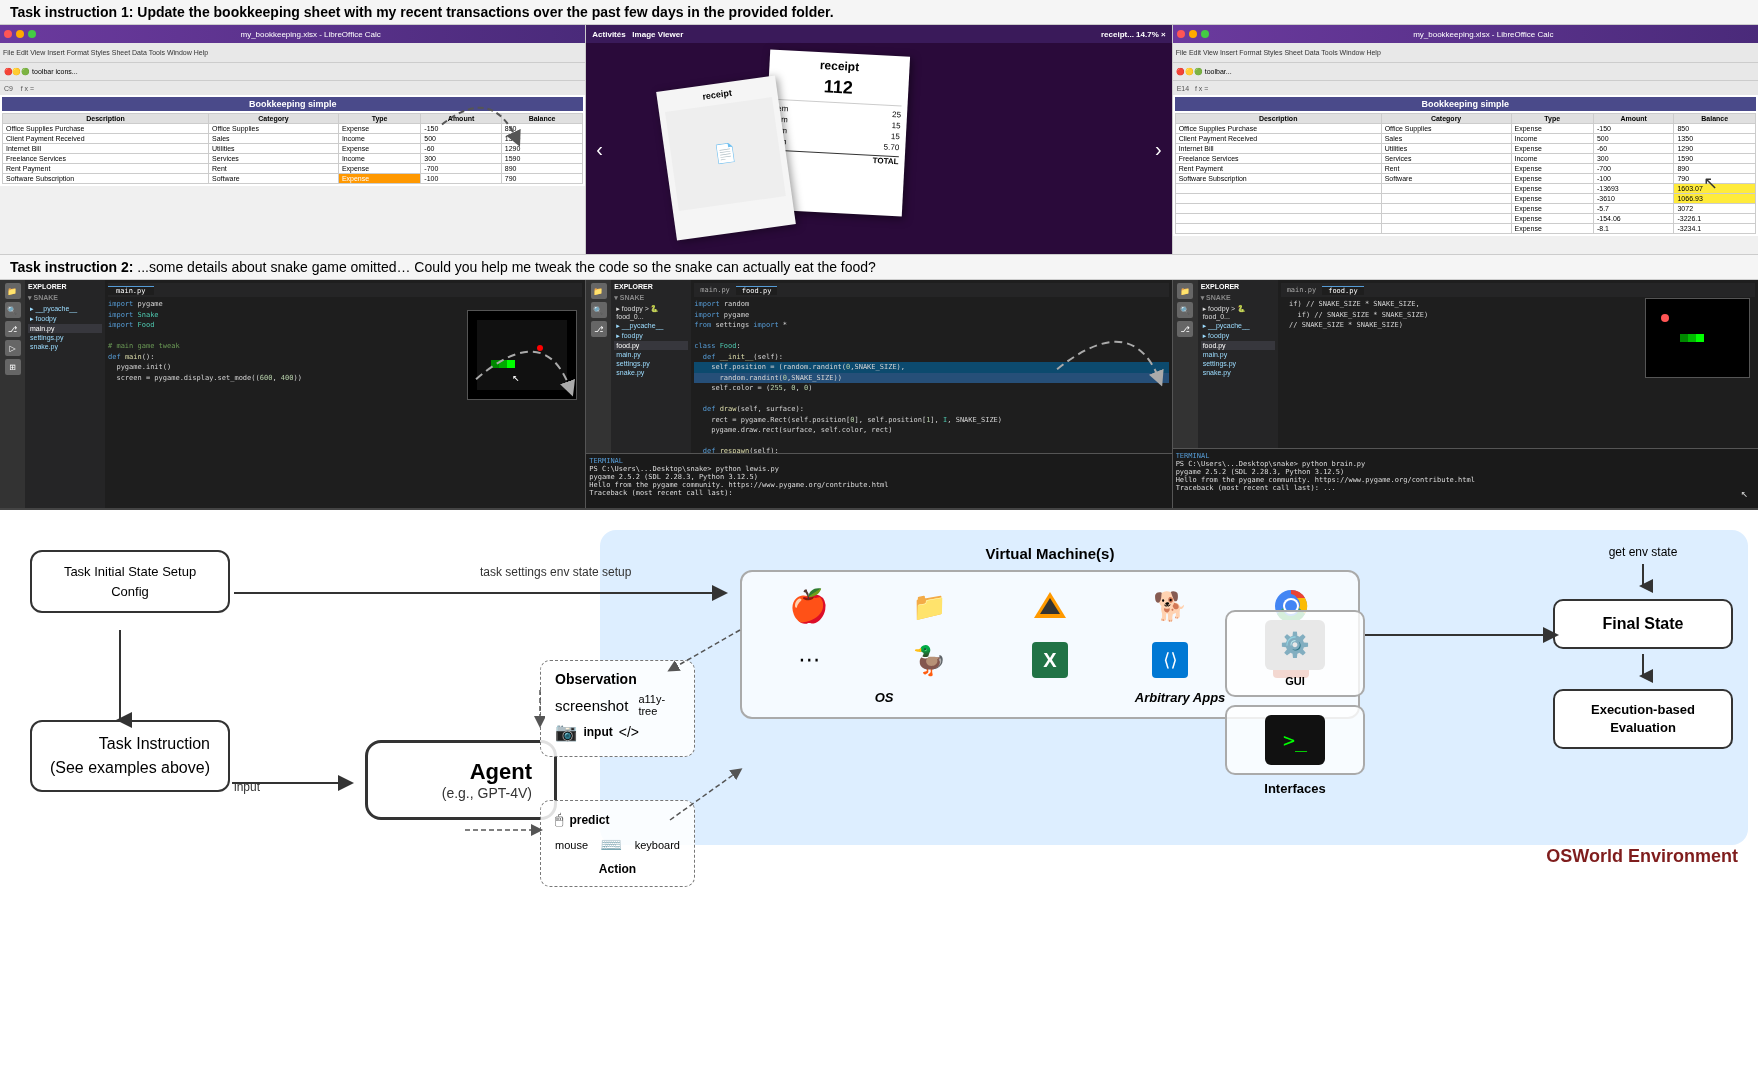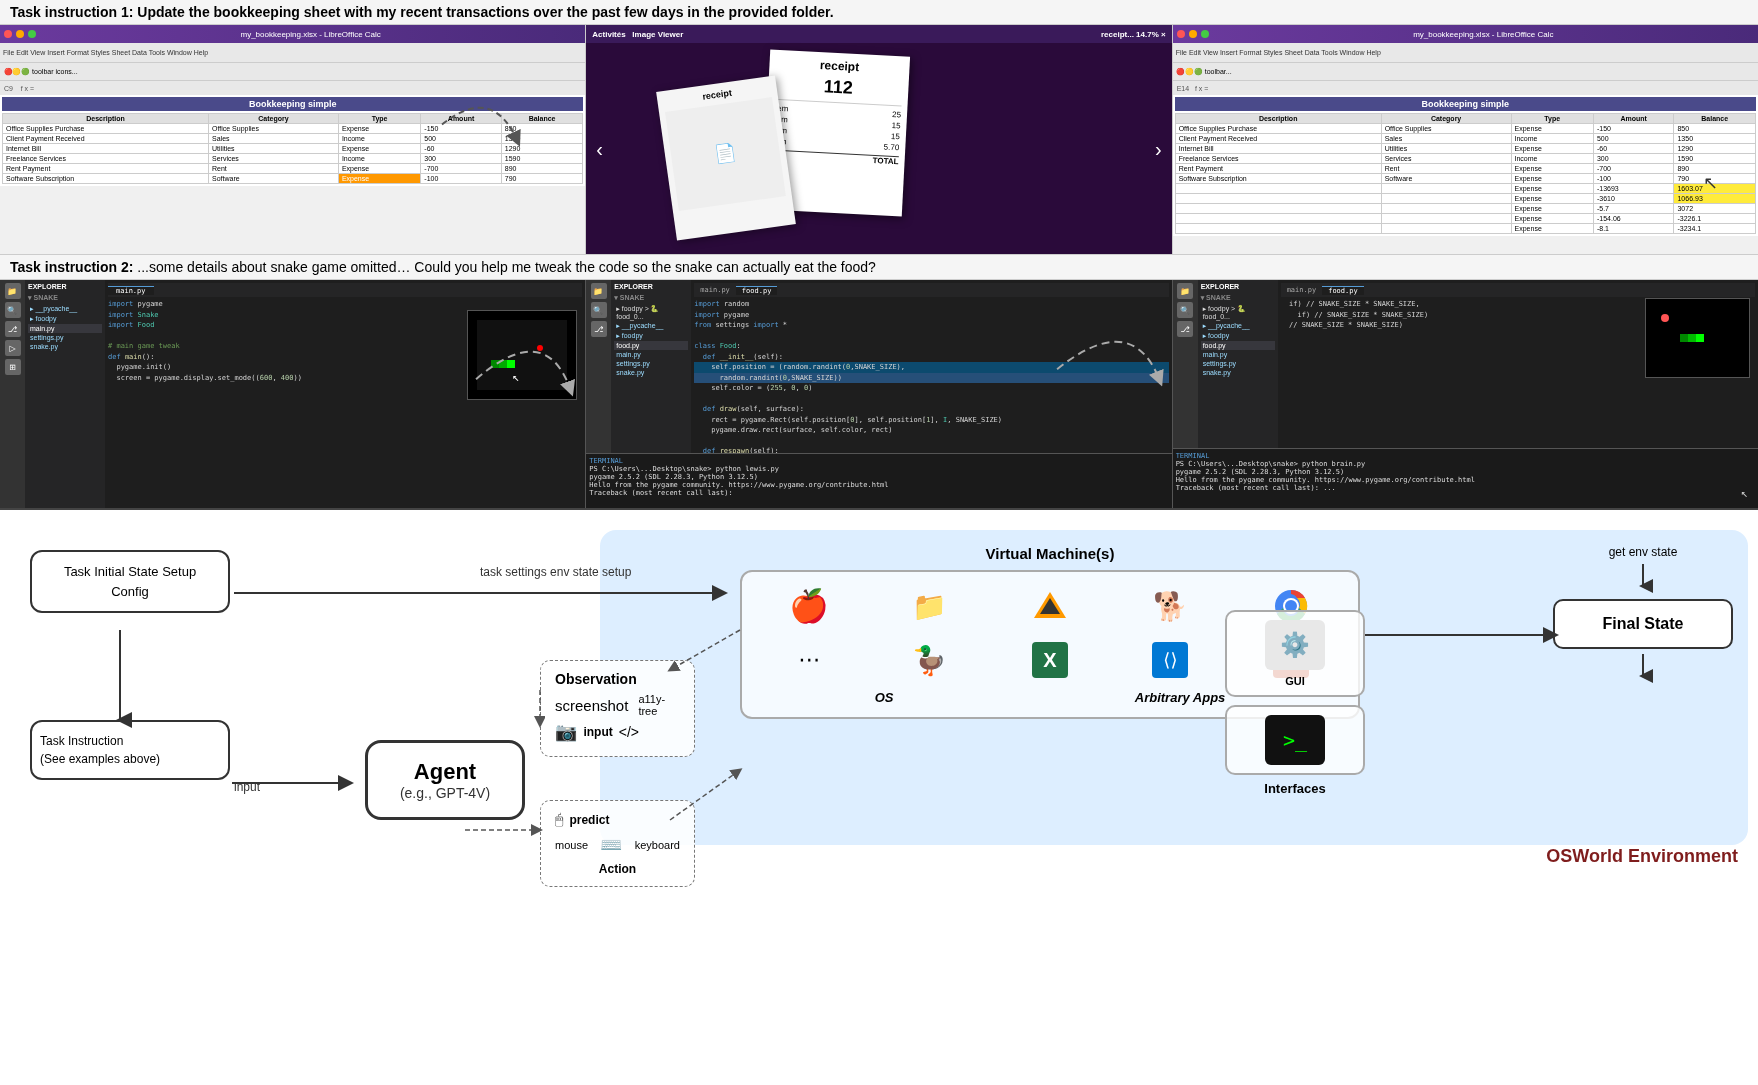--- a/index.html
+++ b/index.html
@@ -679,21 +679,21 @@
 
   <div style="position:absolute;left:600px;top:20px;right:10px;bottom:30px;background:#ddeeff;border-radius:16px;"></div>
 
   <div style="position:absolute;right:20px;bottom:8px;font-size:18px;font-weight:bold;color:#7f1d1d;">OSWorld Environment</div>
 
   <div style="position:absolute;left:30px;top:40px;">
     <div class="box-rounded" style="width:200px;font-size:13px;line-height:1.5;">Task Initial State Setup Config</div>
   </div>
 
   <div style="position:absolute;left:30px;top:210px;">
-    <div class="box-rounded" style="width:200px;font-size:12px;line-height:1.5;text-align:left;padding-left:8px;">
+    <div class="box-rounded" style="width:200px;font-size:16px;line-height:1.5;text-align:right;padding-left:8px;">
       <div>Task Instruction</div>
       <div>(See examples above)</div>
     </div>
   </div>
 
   <svg style="position:absolute;left:80px;top:120px;width:80px;height:100px;pointer-events:none" viewBox="0 0 80 100">
     <defs>
       <marker id="arr-down" markerWidth="8" markerHeight="8" refX="4" refY="6" orient="auto">
         <path d="M0,0 L4,8 L8,0 Z" fill="#333"></path>
       </marker>
@@ -705,21 +705,21 @@
   <svg style="position:absolute;left:232px;top:258px;width:130px;height:30px;pointer-events:none" viewBox="0 0 130 30">
     <defs>
       <marker id="arr-right" markerWidth="8" markerHeight="8" refX="6" refY="4" orient="auto">
         <path d="M0,0 L8,4 L0,8 Z" fill="#333"></path>
       </marker>
     </defs>
     <line x1="0" y1="15" x2="118" y2="15" stroke="#333" stroke-width="2" marker-end="url(#arr-right)"></line>
   </svg>
 
   <div style="position:absolute;left:365px;top:230px;">
-    <div class="box-bold" style="width:160px;">
+    <div class="box-bold" style="width:192px;text-align:right;">
       <div class="agent-title">Agent</div>
       <div class="agent-sub">(e.g., GPT-4V)</div>
     </div>
   </div>
 
   <div style="position:absolute;left:480px;top:55px;font-size:12px;color:#333;">task settings env state setup</div>
   <svg style="position:absolute;left:234px;top:68px;width:500px;height:30px;pointer-events:none" viewBox="0 0 500 30">
     <defs>
       <marker id="arr-right2" markerWidth="8" markerHeight="8" refX="6" refY="4" orient="auto">
         <path d="M0,0 L8,4 L0,8 Z" fill="#333"></path>
@@ -861,20 +861,24 @@
 
     <svg width="20" height="30" viewBox="0 0 20 30">
       <defs>
         <marker id="arr-down3" markerWidth="8" markerHeight="8" refX="4" refY="6" orient="auto">
           <path d="M0,0 L4,8 L8,0 Z" fill="#333"></path>
         </marker>
       </defs>
       <line x1="10" y1="0" x2="10" y2="22" stroke="#333" stroke-width="2" marker-end="url(#arr-down3)"></line>
     </svg>
 
+    <div class="eval-box">
+      <div>Execution-based</div>
+      <div>Evaluation</div>
+    </div>
   </div>
 
   <svg style="position:absolute;left:1365px;top:110px;width:200px;height:30px;pointer-events:none" viewBox="0 0 200 30">
     <defs>
       <marker id="arr-env" markerWidth="8" markerHeight="8" refX="6" refY="4" orient="auto">
         <path d="M0,0 L8,4 L0,8 Z" fill="#333"></path>
       </marker>
     </defs>
     <line x1="0" y1="15" x2="190" y2="15" stroke="#333" stroke-width="2" marker-end="url(#arr-env)"></line>
   </svg>

